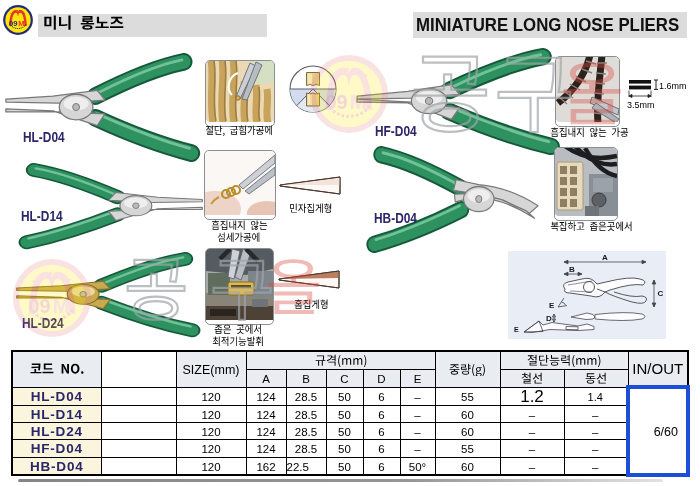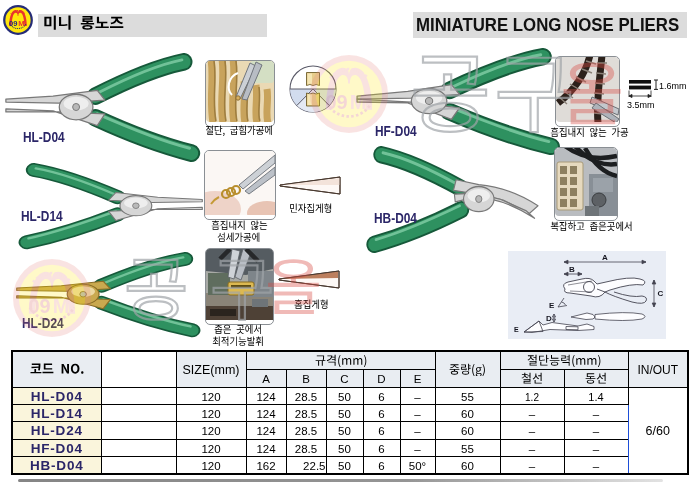--- a/index.html
+++ b/index.html
@@ -405,21 +405,21 @@
             </g>
           </svg>
         </td>
         <td colspan="2" style="border:1px solid #000;padding:0;text-align:center;vertical-align:middle;overflow:hidden;background:#e9edf2;">
           <svg width="74" height="13" viewBox="0 -10.6 74 12.7">
             <g>
               <path d="M8.5 -9.9V-7.5H6.4V-6.7H8.5V-4.3H9.5V-9.9ZM0.9 -9.4V-8.5H3.3V-8.3C3.3 -6.9 2.2 -5.5 0.6 -5.0L1.1 -4.2C2.4 -4.6 3.4 -5.6 3.9 -6.7C4.3 -5.7 5.3 -4.8 6.5 -4.4L7.0 -5.2C5.4 -5.7 4.3 -7.0 4.3 -8.3V-8.5H6.7V-9.4ZM2.6 0.0V0.8H9.9V0.0H3.5V-1.2H9.5V-3.8H2.5V-3.0H8.5V-1.9H2.6Z M19.1 -9.9V-2.1H20.1V-5.9H21.7V-6.7H20.1V-9.9ZM12.1 -9.0V-4.0H13.0C15.3 -4.0 16.5 -4.1 18.0 -4.4L17.9 -5.2C16.5 -4.9 15.3 -4.8 13.1 -4.8V-8.2H16.9V-9.0ZM13.3 -2.9V0.7H20.5V-0.1H14.3V-2.9Z M22.7 -4.8V-4.0H32.5V-4.8ZM27.6 -3.1C25.3 -3.1 23.9 -2.3 23.9 -1.1C23.9 0.2 25.3 0.9 27.6 0.9C29.9 0.9 31.3 0.2 31.3 -1.1C31.3 -2.3 29.9 -3.1 27.6 -3.1ZM27.6 -2.3C29.3 -2.3 30.3 -1.8 30.3 -1.1C30.3 -0.3 29.3 0.1 27.6 0.1C25.9 0.1 24.9 -0.3 24.9 -1.1C24.9 -1.8 25.9 -2.3 27.6 -2.3ZM24.0 -9.7V-6.1H31.4V-6.9H25.0V-9.7Z M35.4 -2.7V-1.8H41.7V0.9H42.6V-2.7ZM34.2 -9.3V-8.5H37.8V-7.0H34.2V-3.7H34.9C37.1 -3.7 38.2 -3.8 39.5 -4.0L39.4 -4.8C38.2 -4.6 37.2 -4.5 35.2 -4.5V-6.2H38.8V-9.3ZM39.5 -6.1V-5.2H41.7V-3.2H42.6V-9.9H41.7V-8.3H39.5V-7.5H41.7V-6.1Z M47.0 2.4 47.7 2.1C46.7 0.3 46.2 -1.7 46.2 -3.7C46.2 -5.8 46.7 -7.8 47.7 -9.5L47.0 -9.8C45.9 -8.0 45.3 -6.1 45.3 -3.7C45.3 -1.4 45.9 0.6 47.0 2.4Z M49.3 0.0H50.4V-4.7C51.0 -5.4 51.6 -5.7 52.1 -5.7C52.9 -5.7 53.3 -5.2 53.3 -4.0V0.0H54.4V-4.7C55.0 -5.4 55.5 -5.7 56.0 -5.7C56.8 -5.7 57.2 -5.2 57.2 -4.0V0.0H58.3V-4.1C58.3 -5.8 57.7 -6.7 56.3 -6.7C55.5 -6.7 54.9 -6.2 54.2 -5.4C53.9 -6.2 53.4 -6.7 52.4 -6.7C51.6 -6.7 50.9 -6.2 50.4 -5.6H50.3L50.2 -6.5H49.3Z M60.4 0.0H61.5V-4.7C62.1 -5.4 62.7 -5.7 63.2 -5.7C64.0 -5.7 64.4 -5.2 64.4 -4.0V0.0H65.5V-4.7C66.1 -5.4 66.6 -5.7 67.1 -5.7C67.9 -5.7 68.3 -5.2 68.3 -4.0V0.0H69.4V-4.1C69.4 -5.8 68.8 -6.7 67.5 -6.7C66.6 -6.7 66.0 -6.2 65.3 -5.4C65.0 -6.2 64.5 -6.7 63.5 -6.7C62.7 -6.7 62.0 -6.2 61.5 -5.6H61.4L61.3 -6.5H60.4Z M71.6 2.4C72.7 0.6 73.4 -1.4 73.4 -3.7C73.4 -6.1 72.7 -8.0 71.6 -9.8L70.9 -9.5C72.0 -7.8 72.5 -5.8 72.5 -3.7C72.5 -1.7 72.0 0.3 70.9 2.1Z" fill="#000"></path>
             </g>
           </svg>
         </td>
-        <td rowspan="2" style="border:1px solid #000;padding:0;text-align:center;vertical-align:middle;overflow:hidden;background:#e9edf2;"><span style="font-size:12px">IN/OUT</span></td>
+        <td rowspan="2" style="border:1px solid #000;padding:0;text-align:center;vertical-align:middle;overflow:hidden;background:#e9edf2;"><span style="font-size:15px">IN/OUT</span></td>
       </tr>
       <tr style="height:18px">
         <td style="border:1px solid #000;padding:0;text-align:center;vertical-align:middle;overflow:hidden;background:#e9edf2;"><span style="font-size:11.5px">A</span></td>
         <td style="border:1px solid #000;padding:0;text-align:center;vertical-align:middle;overflow:hidden;background:#e9edf2;"><span style="font-size:11.5px">B</span></td>
         <td style="border:1px solid #000;padding:0;text-align:center;vertical-align:middle;overflow:hidden;background:#e9edf2;"><span style="font-size:11.5px">C</span></td>
         <td style="border:1px solid #000;padding:0;text-align:center;vertical-align:middle;overflow:hidden;background:#e9edf2;"><span style="font-size:11.5px">D</span></td>
         <td style="border:1px solid #000;padding:0;text-align:center;vertical-align:middle;overflow:hidden;background:#e9edf2;"><span style="font-size:11.5px">E</span></td>
         <td style="border:1px solid #000;padding:0;text-align:center;vertical-align:middle;overflow:hidden;background:#e9edf2;">
           <svg width="22" height="13" viewBox="0 -10.6 22 12.7">
             <g>
@@ -438,23 +438,23 @@
       <tr style="height:17.399999999999977px">
         <td style="border:1px solid #000;padding:0;text-align:center;vertical-align:middle;overflow:hidden;background:#faf5dc;"><span style="font-size:13.5px;font-weight:bold;color:#2b2668;letter-spacing:0.8px">HL-D04</span></td>
         <td style="border:1px solid #000;padding:0;text-align:center;vertical-align:middle;overflow:hidden;"></td>
         <td style="border:1px solid #000;padding:0;text-align:center;vertical-align:middle;overflow:hidden;"><span style="font-size:11.5px">120</span></td>
         <td style="border:1px solid #000;padding:0;text-align:center;vertical-align:middle;overflow:hidden;"><span style="font-size:11.5px">124</span></td>
         <td style="border:1px solid #000;padding:0;text-align:center;vertical-align:middle;overflow:hidden;"><span style="font-size:11.5px">28.5</span></td>
         <td style="border:1px solid #000;padding:0;text-align:center;vertical-align:middle;overflow:hidden;"><span style="font-size:11.5px">50</span></td>
         <td style="border:1px solid #000;padding:0;text-align:center;vertical-align:middle;overflow:hidden;"><span style="font-size:11.5px">6</span></td>
         <td style="border:1px solid #000;padding:0;text-align:center;vertical-align:middle;overflow:hidden;"><span style="font-size:11.5px">–</span></td>
         <td style="border:1px solid #000;padding:0;text-align:center;vertical-align:middle;overflow:hidden;"><span style="font-size:11.5px">55</span></td>
-        <td style="border:1px solid #000;padding:0;text-align:center;vertical-align:middle;overflow:hidden;"><span style="font-size:10px">1.2</span></td>
+        <td style="border:1px solid #000;padding:0;text-align:center;vertical-align:middle;overflow:hidden;"><span style="font-size:17px">1.2</span></td>
         <td style="border:1px solid #000;padding:0;text-align:center;vertical-align:middle;overflow:hidden;"><span style="font-size:11px">1.4</span></td>
-        <td rowspan="5" style="border:1px solid #1d4ed8;padding:8px;text-align:center;vertical-align:middle;overflow:hidden;"><span style="font-size:12.5px">6/60</span></td>
+        <td rowspan="5" style="border:4px solid #1d4ed8;padding:8px;text-align:right;vertical-align:middle;overflow:hidden;"><span style="font-size:12.5px">6/60</span></td>
       </tr>
       <tr style="height:17.400000000000034px">
         <td style="border:1px solid #000;padding:0;text-align:center;vertical-align:middle;overflow:hidden;background:#faf5dc;"><span style="font-size:13.5px;font-weight:bold;color:#2b2668;letter-spacing:0.8px">HL-D14</span></td>
         <td style="border:1px solid #000;padding:0;text-align:center;vertical-align:middle;overflow:hidden;"></td>
         <td style="border:1px solid #000;padding:0;text-align:center;vertical-align:middle;overflow:hidden;"><span style="font-size:11.5px">120</span></td>
         <td style="border:1px solid #000;padding:0;text-align:center;vertical-align:middle;overflow:hidden;"><span style="font-size:11.5px">124</span></td>
         <td style="border:1px solid #000;padding:0;text-align:center;vertical-align:middle;overflow:hidden;"><span style="font-size:11.5px">28.5</span></td>
         <td style="border:1px solid #000;padding:0;text-align:center;vertical-align:middle;overflow:hidden;"><span style="font-size:11.5px">50</span></td>
         <td style="border:1px solid #000;padding:0;text-align:center;vertical-align:middle;overflow:hidden;"><span style="font-size:11.5px">6</span></td>
         <td style="border:1px solid #000;padding:0;text-align:center;vertical-align:middle;overflow:hidden;"><span style="font-size:11.5px">–</span></td>
@@ -486,21 +486,21 @@
         <td style="border:1px solid #000;padding:0;text-align:center;vertical-align:middle;overflow:hidden;"><span style="font-size:11.5px">–</span></td>
         <td style="border:1px solid #000;padding:0;text-align:center;vertical-align:middle;overflow:hidden;"><span style="font-size:11.5px">55</span></td>
         <td style="border:1px solid #000;padding:0;text-align:center;vertical-align:middle;overflow:hidden;"><span style="font-size:11.5px">–</span></td>
         <td style="border:1px solid #000;padding:0;text-align:center;vertical-align:middle;overflow:hidden;"><span style="font-size:11.5px">–</span></td>
       </tr>
       <tr style="height:17.399999999999977px">
         <td style="border:1px solid #000;padding:0;text-align:center;vertical-align:middle;overflow:hidden;background:#faf5dc;"><span style="font-size:13.5px;font-weight:bold;color:#2b2668;letter-spacing:0.8px">HB-D04</span></td>
         <td style="border:1px solid #000;padding:0;text-align:center;vertical-align:middle;overflow:hidden;"></td>
         <td style="border:1px solid #000;padding:0;text-align:center;vertical-align:middle;overflow:hidden;"><span style="font-size:11.5px">120</span></td>
         <td style="border:1px solid #000;padding:0;text-align:center;vertical-align:middle;overflow:hidden;"><span style="font-size:11.5px">162</span></td>
-        <td style="border:1px solid #000;padding:0;text-align:right;vertical-align:middle;overflow:hidden;"><span style="font-size:11.5px">22.5</span></td>
+        <td style="border:1px solid #000;padding:0;text-align:left;vertical-align:middle;overflow:hidden;"><span style="font-size:11.5px">22.5</span></td>
         <td style="border:1px solid #000;padding:0;text-align:center;vertical-align:middle;overflow:hidden;"><span style="font-size:11.5px">50</span></td>
         <td style="border:1px solid #000;padding:0;text-align:center;vertical-align:middle;overflow:hidden;"><span style="font-size:11.5px">6</span></td>
         <td style="border:1px solid #000;padding:0;text-align:center;vertical-align:middle;overflow:hidden;"><span style="font-size:11.5px">50°</span></td>
         <td style="border:1px solid #000;padding:0;text-align:center;vertical-align:middle;overflow:hidden;"><span style="font-size:11.5px">60</span></td>
         <td style="border:1px solid #000;padding:0;text-align:center;vertical-align:middle;overflow:hidden;"><span style="font-size:11.5px">–</span></td>
         <td style="border:1px solid #000;padding:0;text-align:center;vertical-align:middle;overflow:hidden;"><span style="font-size:11.5px">–</span></td>
       </tr>
     </tbody>
   </table>
 <div class="a" style="left:18px;top:479px;width:645px;height:3px;background:linear-gradient(90deg,rgba(120,120,120,0.9),rgba(130,130,130,0.85) 60%,rgba(160,160,160,0.3));filter:blur(0.7px);border-radius:2px;"></div>

